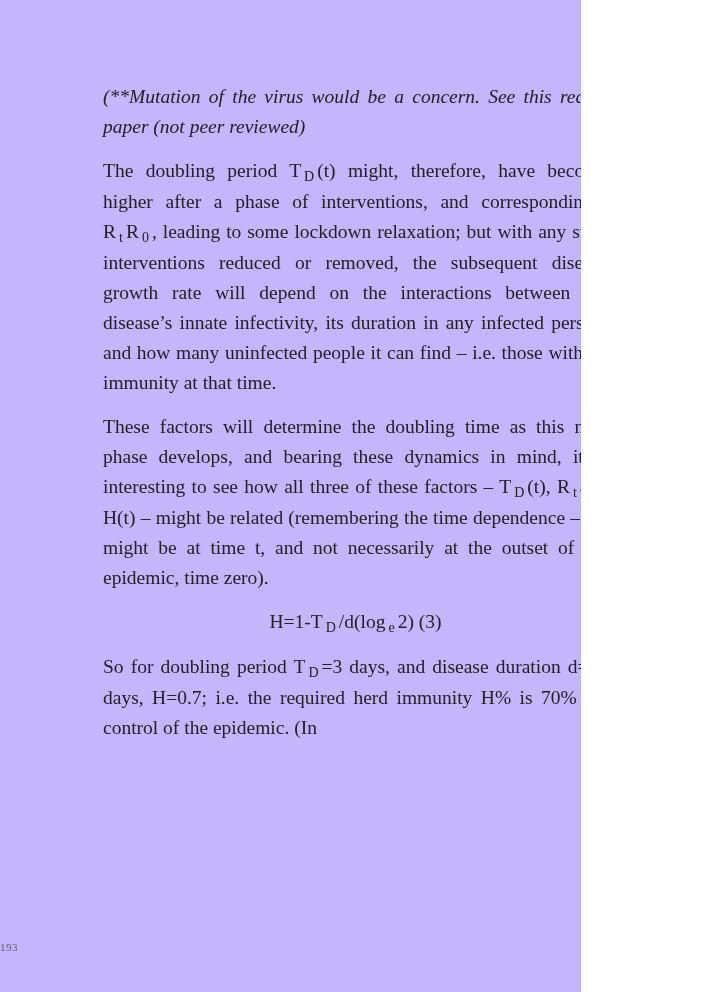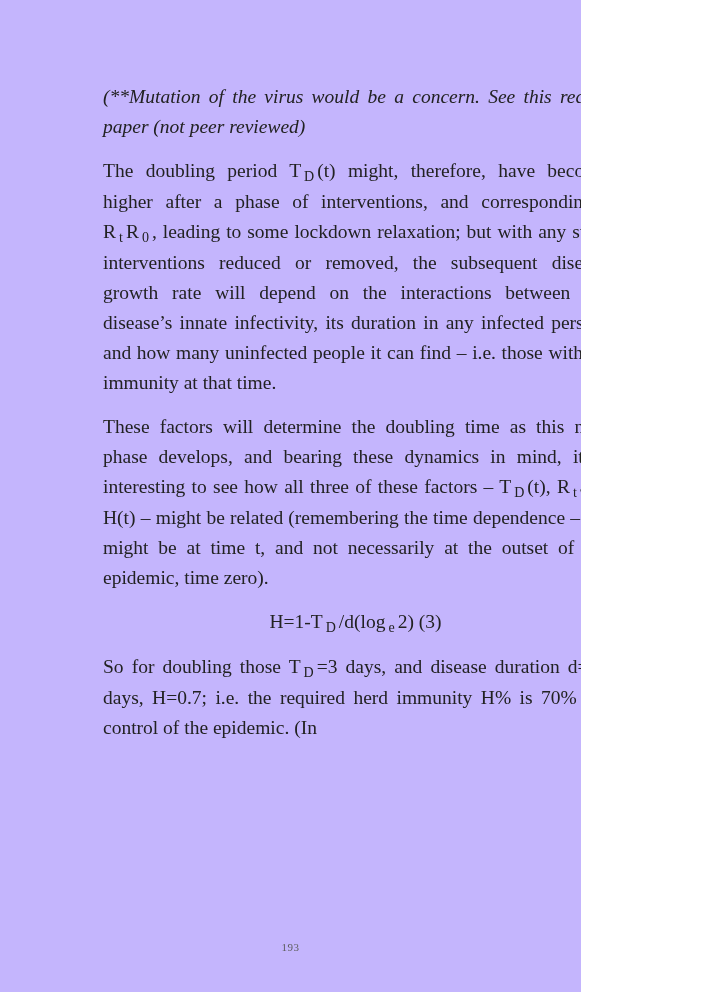--- a/index.html
+++ b/index.html
@@ -39,31 +39,31 @@
     font-size: 0.72em;
     position: relative;
     top: 0.30em;
     margin: 0 3px;
   }
   .page-number {
     position: absolute;
     left: 0;
     right: 0;
     top: 941px;
-    text-align: center;
+    text-align: left;
     font-size: 11px;
     color: #5f5f5f;
     letter-spacing: 0.5px;
   }
 </style>
 </head>
 <body>
 
 <div class="page">
   <div class="content" id="content">
       <p class="para note"><span>(**Mutation of the virus would be a concern. See this recent paper (not peer reviewed)</span></p>
       <p class="para body"><span>The doubling period T</span><span class="sub">D</span><span>(t) might, therefore, have become higher after a phase of interventions, and correspondingly R</span><span class="sub">t</span><span>R</span><span class="sub">0</span><span>, leading to some lockdown relaxation; but with any such interventions reduced or removed, the subsequent disease growth rate will depend on the interactions between the disease’s innate infectivity, its duration in any infected person, and how many uninfected people it can find – i.e. those without immunity at that time.</span></p>
       <p class="para body"><span>These factors will determine the doubling time as this next phase develops, and bearing these dynamics in mind, it is interesting to see how all three of these factors – T</span><span class="sub">D</span><span>(t), R</span><span class="sub">t</span><span>and H(t) – might be related (remembering the time dependence – we might be at time t, and not necessarily at the outset of the epidemic, time zero).</span></p>
       <p class="para equation"><span>H=1-T</span><span class="sub">D</span><span>/d(log</span><span class="sub">e</span><span>2) (3)</span></p>
-      <p class="para body"><span>So for doubling those T</span><span class="sub">D</span><span>=3 days, and disease duration d=14 days, H=0.7; i.e. the required herd immunity H% is 70% for control of the epidemic. (In</span></p>
+      <p class="para body"><span>So for doubling period T</span><span class="sub">D</span><span>=3 days, and disease duration d=14 days, H=0.7; i.e. the required herd immunity H% is 70% for control of the epidemic. (In</span></p>
     </div>
   <div class="page-number">193</div>
 </div>
 
 </body></html>

